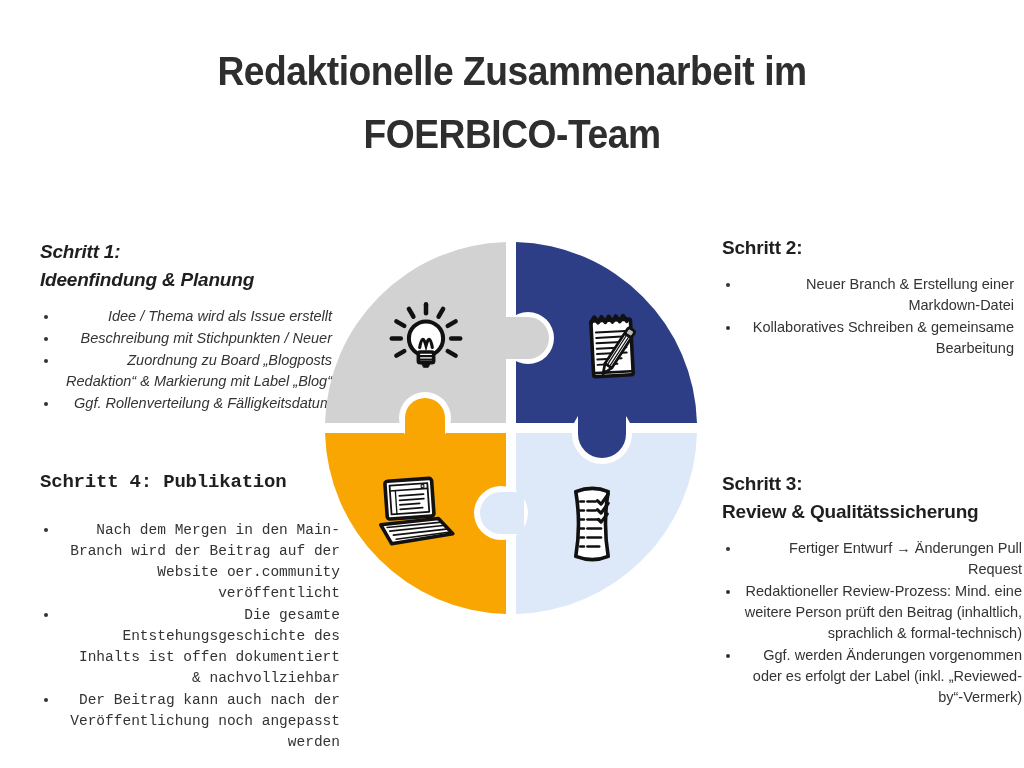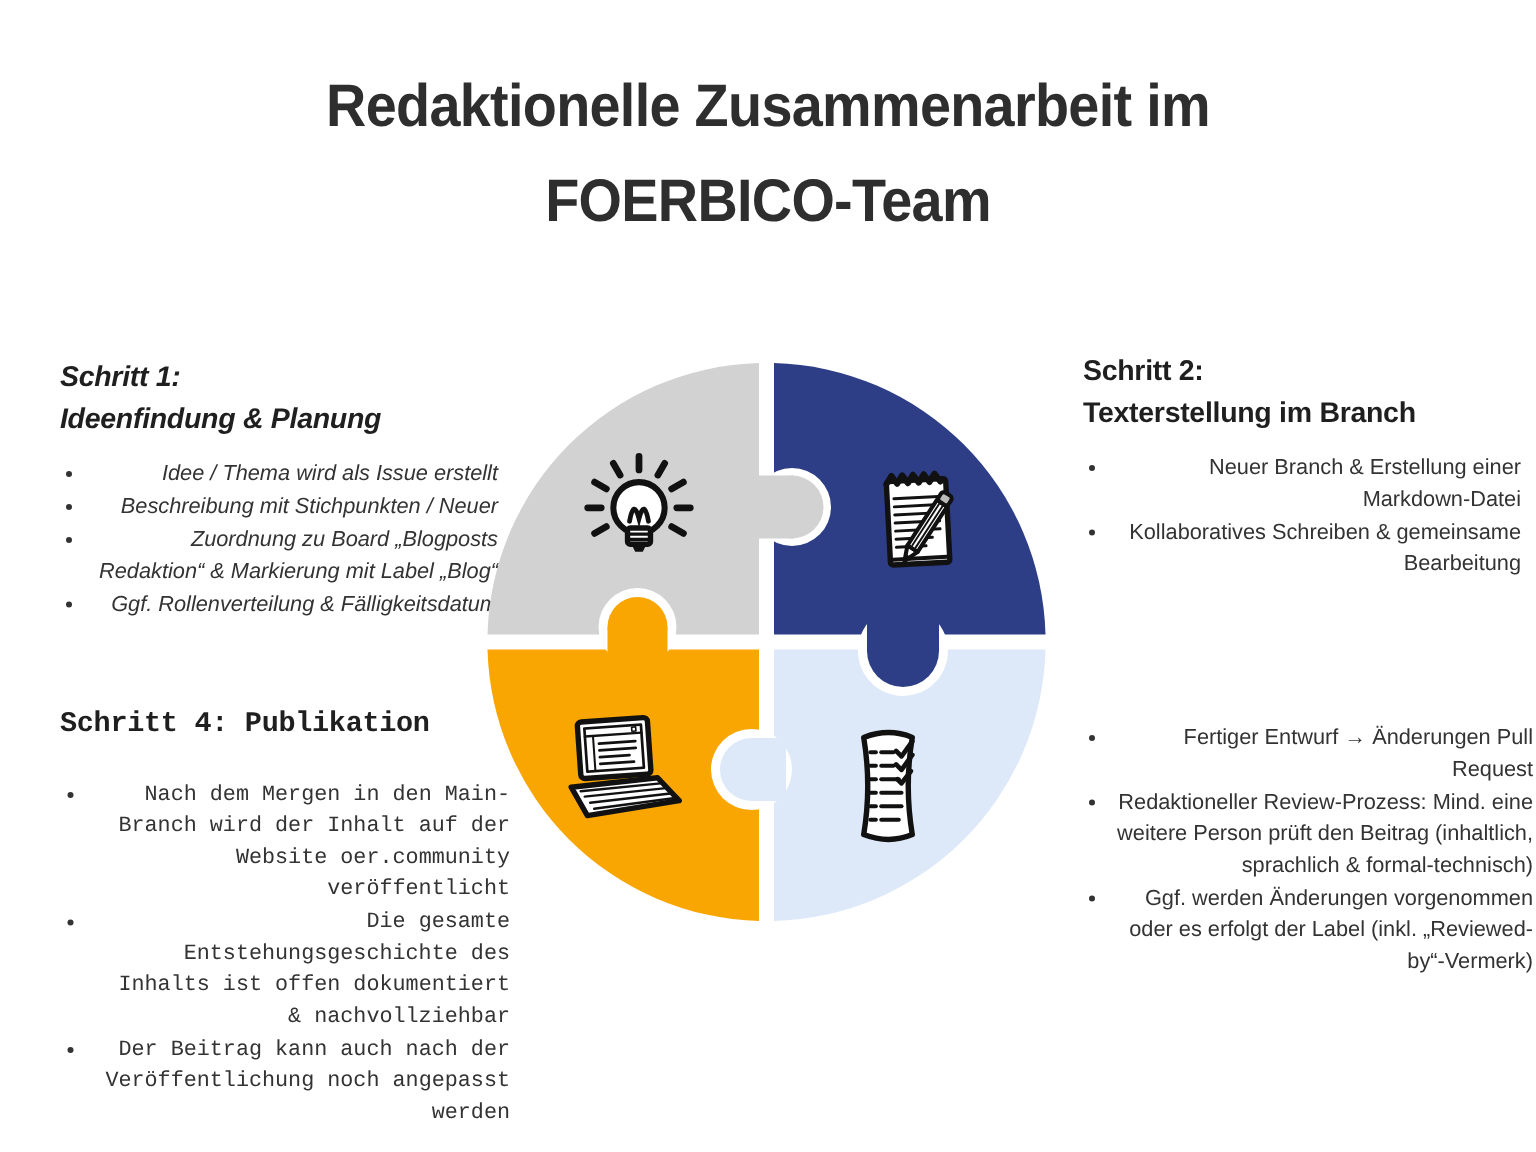--- a/index.html
+++ b/index.html
@@ -47,43 +47,46 @@
         <li>Idee / Thema wird als Issue erstellt</li>
         <li>Beschreibung mit Stichpunkten / Neuer</li>
         <li>Zuordnung zu Board „Blogposts Redaktion“ &amp; Markierung mit Label „Blog“</li>
         <li>Ggf. Rollenverteilung &amp; Fälligkeitsdatum</li>
       </ul>
   </section>
 
   <section class="step pos-right-top">
     <div class="step-heading">
       <div>Schritt 2:</div>
-      <div>Texterstellung im Branch</div>
     </div>
     <ul class="step-list">
         <li>Neuer Branch &amp; Erstellung einer Markdown-Datei</li>
         <li>Kollaboratives Schreiben &amp; gemeinsame Bearbeitung</li>
       </ul>
   </section>
 
   <section class="step pos-right-bottom">
+    <div class="step-heading">
+      <div>Schritt 3:</div>
+      <div>Review &amp; Qualitätssicherung</div>
+    </div>
     <ul class="step-list">
         <li>Fertiger Entwurf → Änderungen Pull Request</li>
         <li>Redaktioneller Review-Prozess: Mind. eine weitere Person prüft den Beitrag (inhaltlich, sprachlich &amp; formal-technisch)</li>
         <li>Ggf. werden Änderungen vorgenommen oder es erfolgt der Label (inkl. „Reviewed-by“-Vermerk)</li>
       </ul>
   </section>
 
   <section class="step step--pub pos-left-bottom">
     <div class="step-heading">
       <div>Schritt 4: Publikation</div>
       <div></div>
     </div>
     <ul class="step-list">
-        <li>Nach dem Mergen in den Main-Branch wird der Inhalt auf der Website oer.community veröffentlicht</li>
+        <li>Nach dem Mergen in den Main-Branch wird der Beitrag auf der Website oer.community veröffentlicht</li>
         <li>Die gesamte Entstehungsgeschichte des Inhalts ist offen dokumentiert &amp; nachvollziehbar</li>
         <li>Der Beitrag kann auch nach der Veröffentlichung noch angepasst werden</li>
       </ul>
   </section>
 
   <div class="puzzle-wrap">
     <svg width="380" height="380" viewBox="0 0 380 380">
 
       <path d="M185,185 L185,4 A186,186 0 0 0 4,185 Z" fill="var(--piece-gray)"></path>
       <path d="M195,185 L376,185 A186,186 0 0 0 195,4 Z" fill="var(--piece-navy)"></path>

